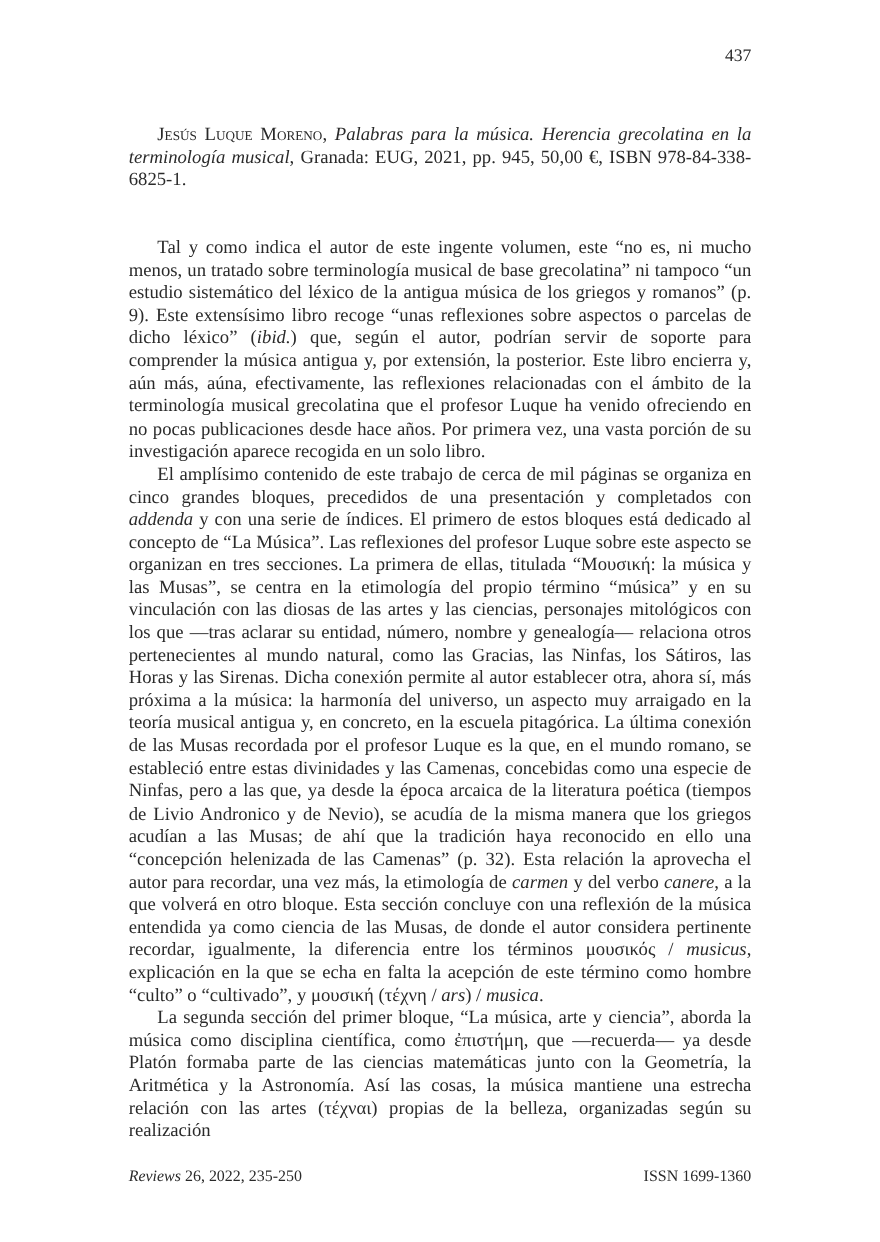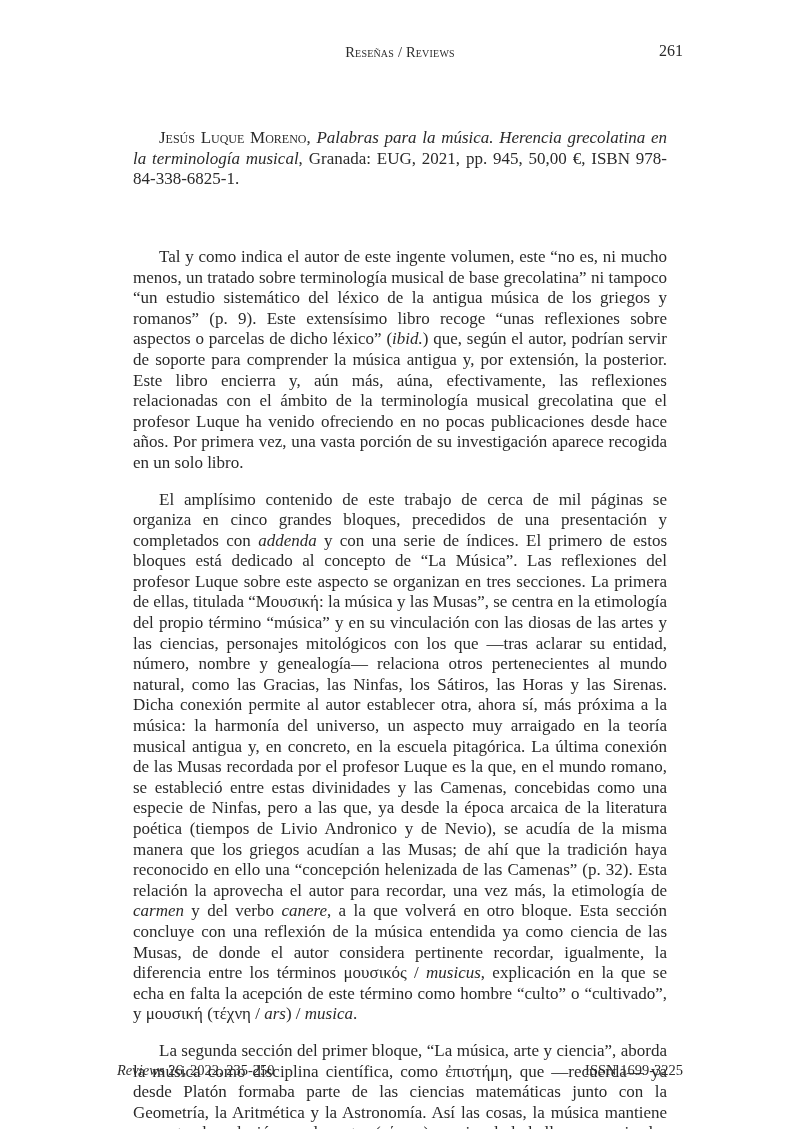--- a/index.html
+++ b/index.html
@@ -2,43 +2,42 @@
 <html><head>
 <meta charset="utf-8">
 <style>
   html, body { margin: 0; padding: 0; background: #ffffff; }
   body { width: 800px; height: 1129px; position: relative; overflow: hidden;
          font-family: "Liberation Serif", "DejaVu Serif", serif; color: #2a2a2a; }
   .running-head { position: absolute; top: 44px; left: 117px; width: 566px; height: 22px; font-size: 14.5px; }
   .running-title { position: absolute; left: 0; right: 0; text-align: center; font-variant: small-caps; letter-spacing: 0.2px; }
   .page-number { position: absolute; right: 0; font-size: 16px; top: -2px; }
   .content { position: absolute; top: 112px; left: 117px; width: 566px; font-size: 17px; line-height: 20.6px; }
-  .content p { margin: 16px; text-align: justify; text-indent: 26px; hyphens: none; }
+  .content p { margin: 0; text-align: justify; text-indent: 26px; hyphens: none; }
   .citation { margin-bottom: 20.6px !important; }
   .gap { height: 20.6px; }
   .sc { font-variant: small-caps; }
   .footer { position: absolute; top: 1062px; left: 117px; width: 566px; font-size: 14.5px; }
   .footer-left { position: absolute; left: 0; }
   .footer-right { position: absolute; right: 0; }
   em { font-style: italic; }
 </style>
 </head>
 <body>
 
 <div class="running-head">
-  <span class="running-title">Reseñas / Reviews</span>
-  <span class="page-number">261</span>
+  <span class="page-number">437</span>
 </div>
 
 <div class="content">
   <p class="citation"><span class="sc">Jesús Luque Moreno</span><span>, </span><em>Palabras para la música. Herencia grecolatina en la terminología musical</em><span>, Granada: EUG, 2021, pp. 945, 50,00 €, ISBN 978-84-338-6825-1.</span></p>
   <div class="gap"></div>
   <div id="paras">
       <p><span>Tal y como indica el autor de este ingente volumen, este “no es, ni mucho menos, un tratado sobre terminología musical de base grecolatina” ni tampoco “un estudio sistemático del léxico de la antigua música de los griegos y romanos” (p. 9). Este extensísimo libro recoge “unas reflexiones sobre aspectos o parcelas de dicho léxico” (</span><em>ibid.</em><span>) que, según el autor, podrían servir de soporte para comprender la música antigua y, por extensión, la posterior. Este libro encierra y, aún más, aúna, efectivamente, las reflexiones relacionadas con el ámbito de la terminología musical grecolatina que el profesor Luque ha venido ofreciendo en no pocas publicaciones desde hace años. Por primera vez, una vasta porción de su investigación aparece recogida en un solo libro.</span></p>
       <p><span>El amplísimo contenido de este trabajo de cerca de mil páginas se organiza en cinco grandes bloques, precedidos de una presentación y completados con </span><em>addenda</em><span> y con una serie de índices. El primero de estos bloques está dedicado al concepto de “La Música”. Las reflexiones del profesor Luque sobre este aspecto se organizan en tres secciones. La primera de ellas, titulada “Μουσική: la música y las Musas”, se centra en la etimología del propio término “música” y en su vinculación con las diosas de las artes y las ciencias, personajes mitológicos con los que —tras aclarar su entidad, número, nombre y genealogía— relaciona otros pertenecientes al mundo natural, como las Gracias, las Ninfas, los Sátiros, las Horas y las Sirenas. Dicha conexión permite al autor establecer otra, ahora sí, más próxima a la música: la harmonía del universo, un aspecto muy arraigado en la teoría musical antigua y, en concreto, en la escuela pitagórica. La última conexión de las Musas recordada por el profesor Luque es la que, en el mundo romano, se estableció entre estas divinidades y las Camenas, concebidas como una especie de Ninfas, pero a las que, ya desde la época arcaica de la literatura poética (tiempos de Livio Andronico y de Nevio), se acudía de la misma manera que los griegos acudían a las Musas; de ahí que la tradición haya reconocido en ello una “concepción helenizada de las Camenas” (p. 32). Esta relación la aprovecha el autor para recordar, una vez más, la etimología de </span><em>carmen</em><span> y del verbo </span><em>canere</em><span>, a la que volverá en otro bloque. Esta sección concluye con una reflexión de la música entendida ya como ciencia de las Musas, de donde el autor considera pertinente recordar, igualmente, la diferencia entre los términos μουσικός / </span><em>musicus</em><span>, explicación en la que se echa en falta la acepción de este término como hombre “culto” o “cultivado”, y μουσική (τέχνη / </span><em>ars</em><span>) / </span><em>musica</em><span>.</span></p>
       <p><span>La segunda sección del primer bloque, “La música, arte y ciencia”, aborda la música como disciplina científica, como ἐπιστήμη, que —recuerda— ya desde Platón formaba parte de las ciencias matemáticas junto con la Geometría, la Aritmética y la Astronomía. Así las cosas, la música mantiene una estrecha relación con las artes (τέχναι) propias de la belleza, organizadas según su realización</span></p>
     </div>
 </div>
 
 <div class="footer">
   <span class="footer-left"><em>Reviews</em><span> 26, 2022, 235-250</span></span>
-  <span class="footer-right">ISSN 1699-3225</span>
+  <span class="footer-right">ISSN 1699-1360</span>
 </div>
 
 </body></html>

